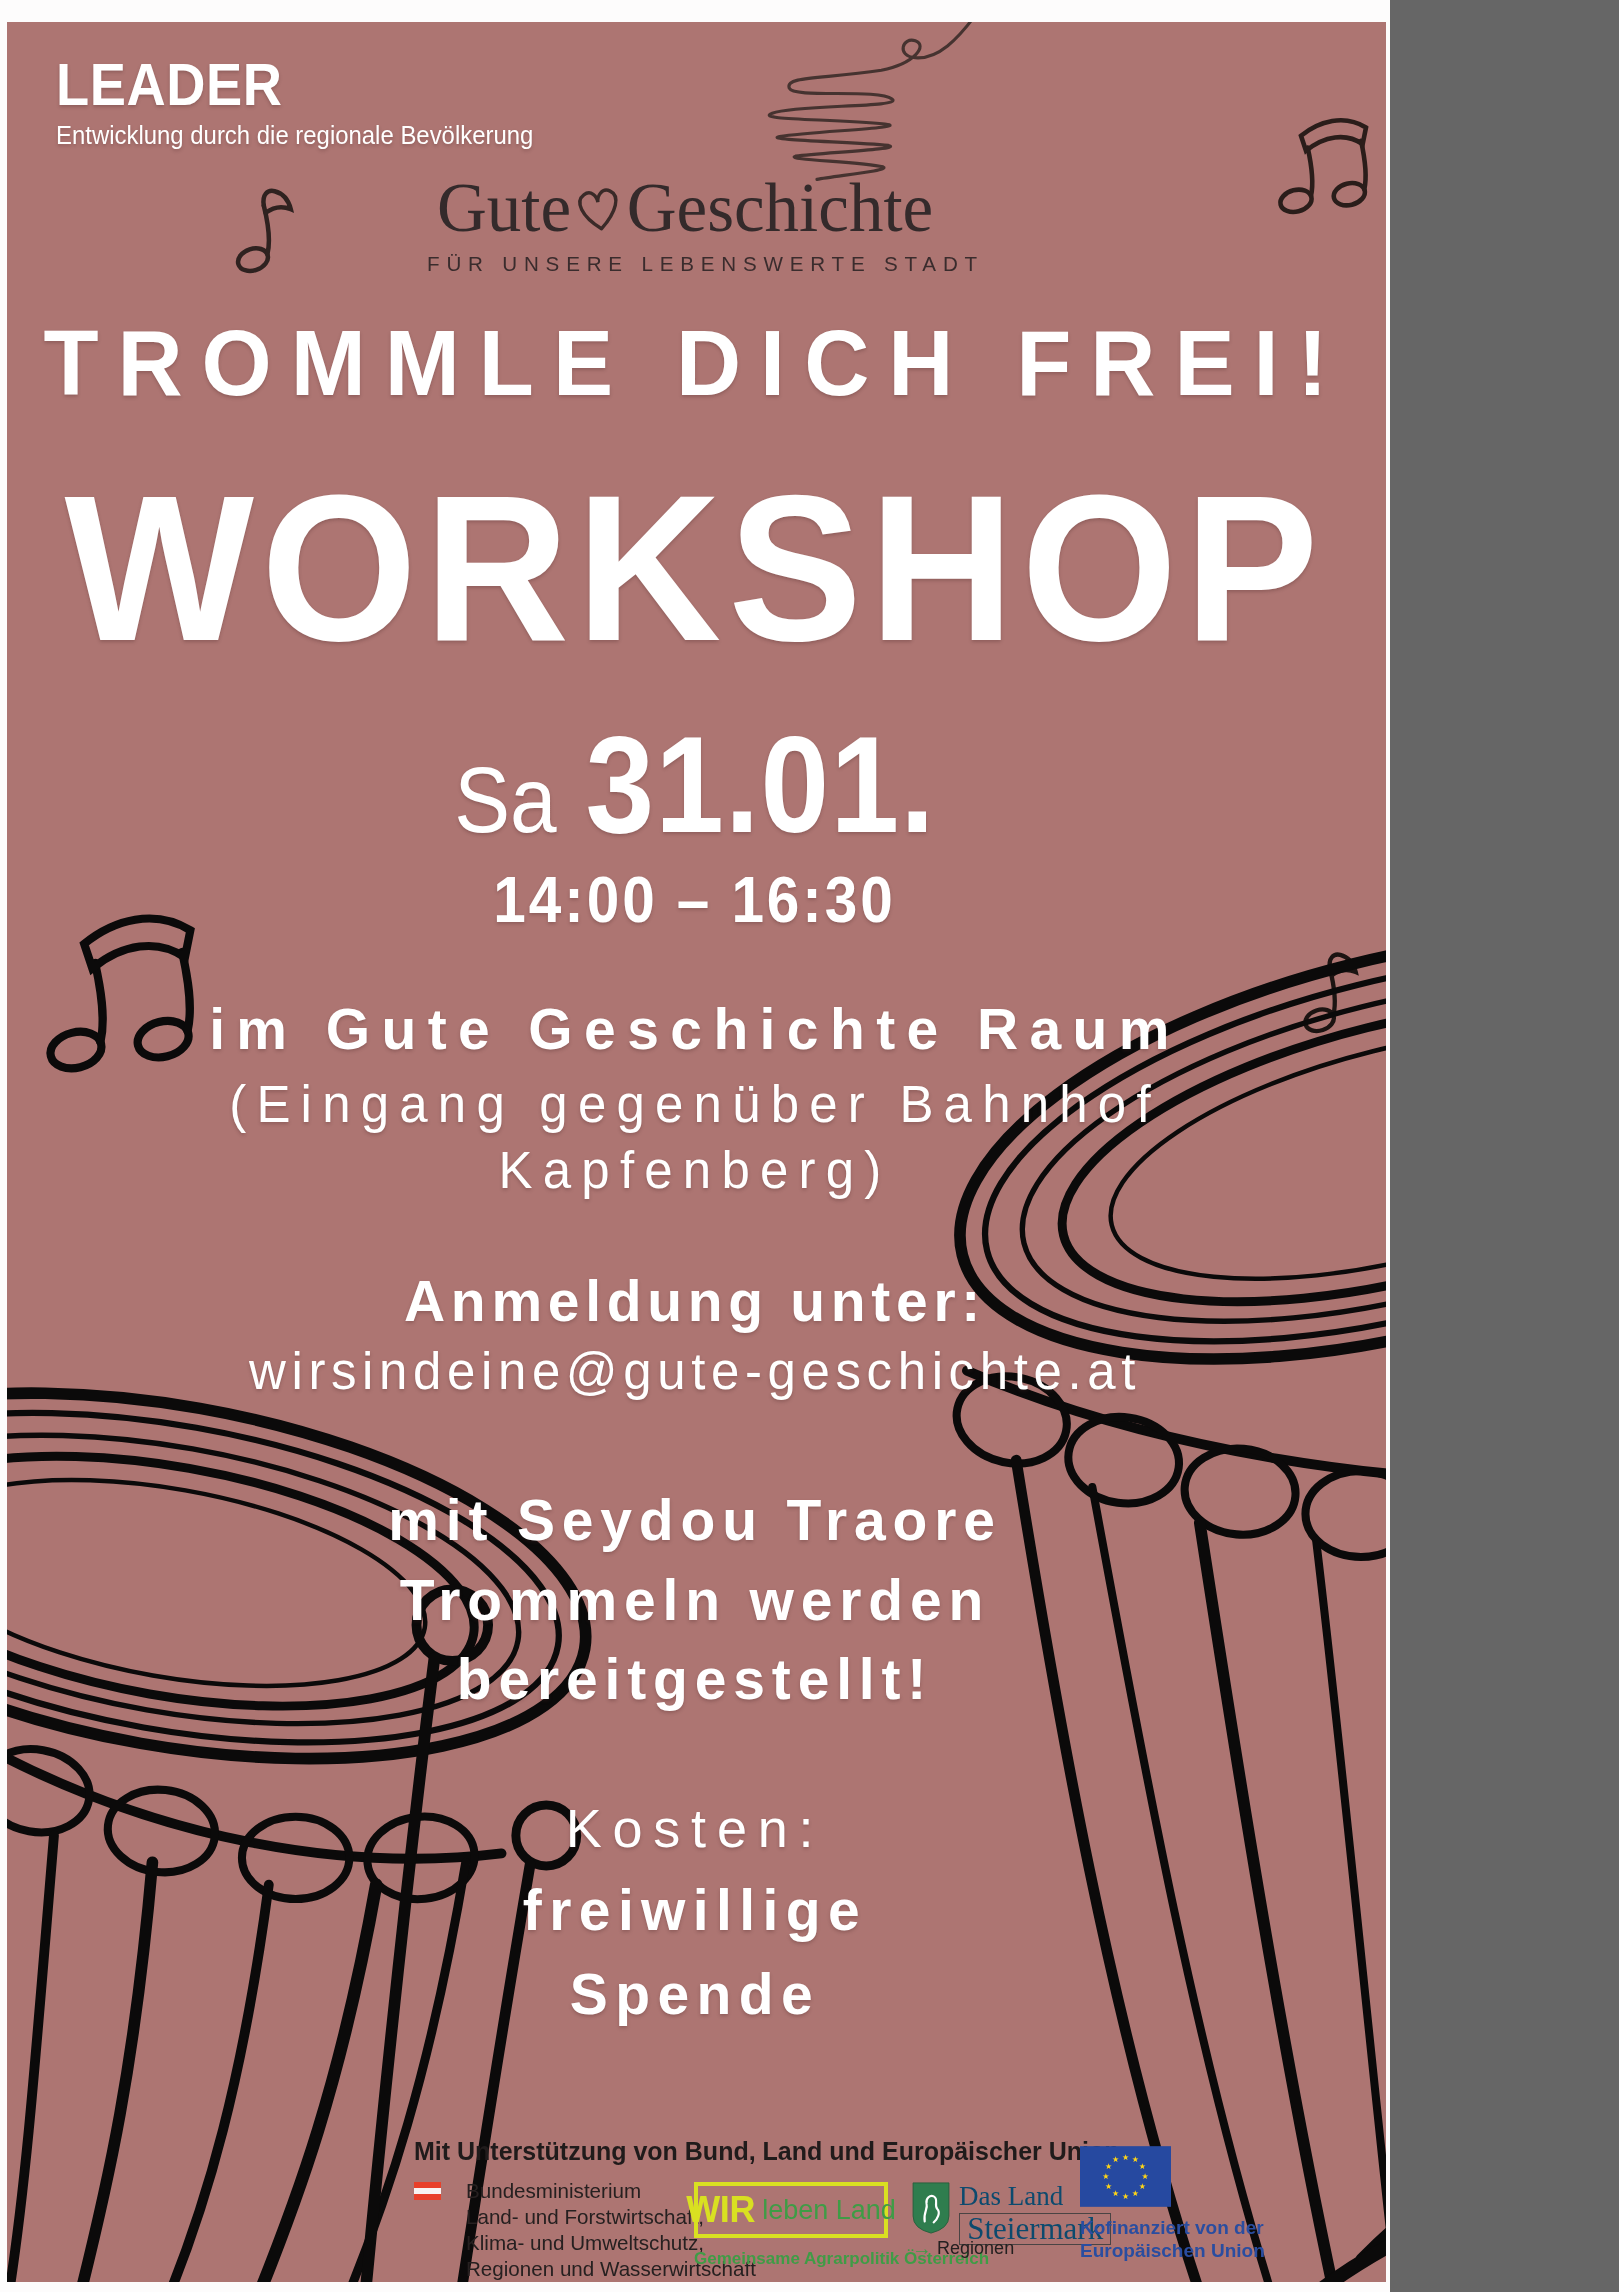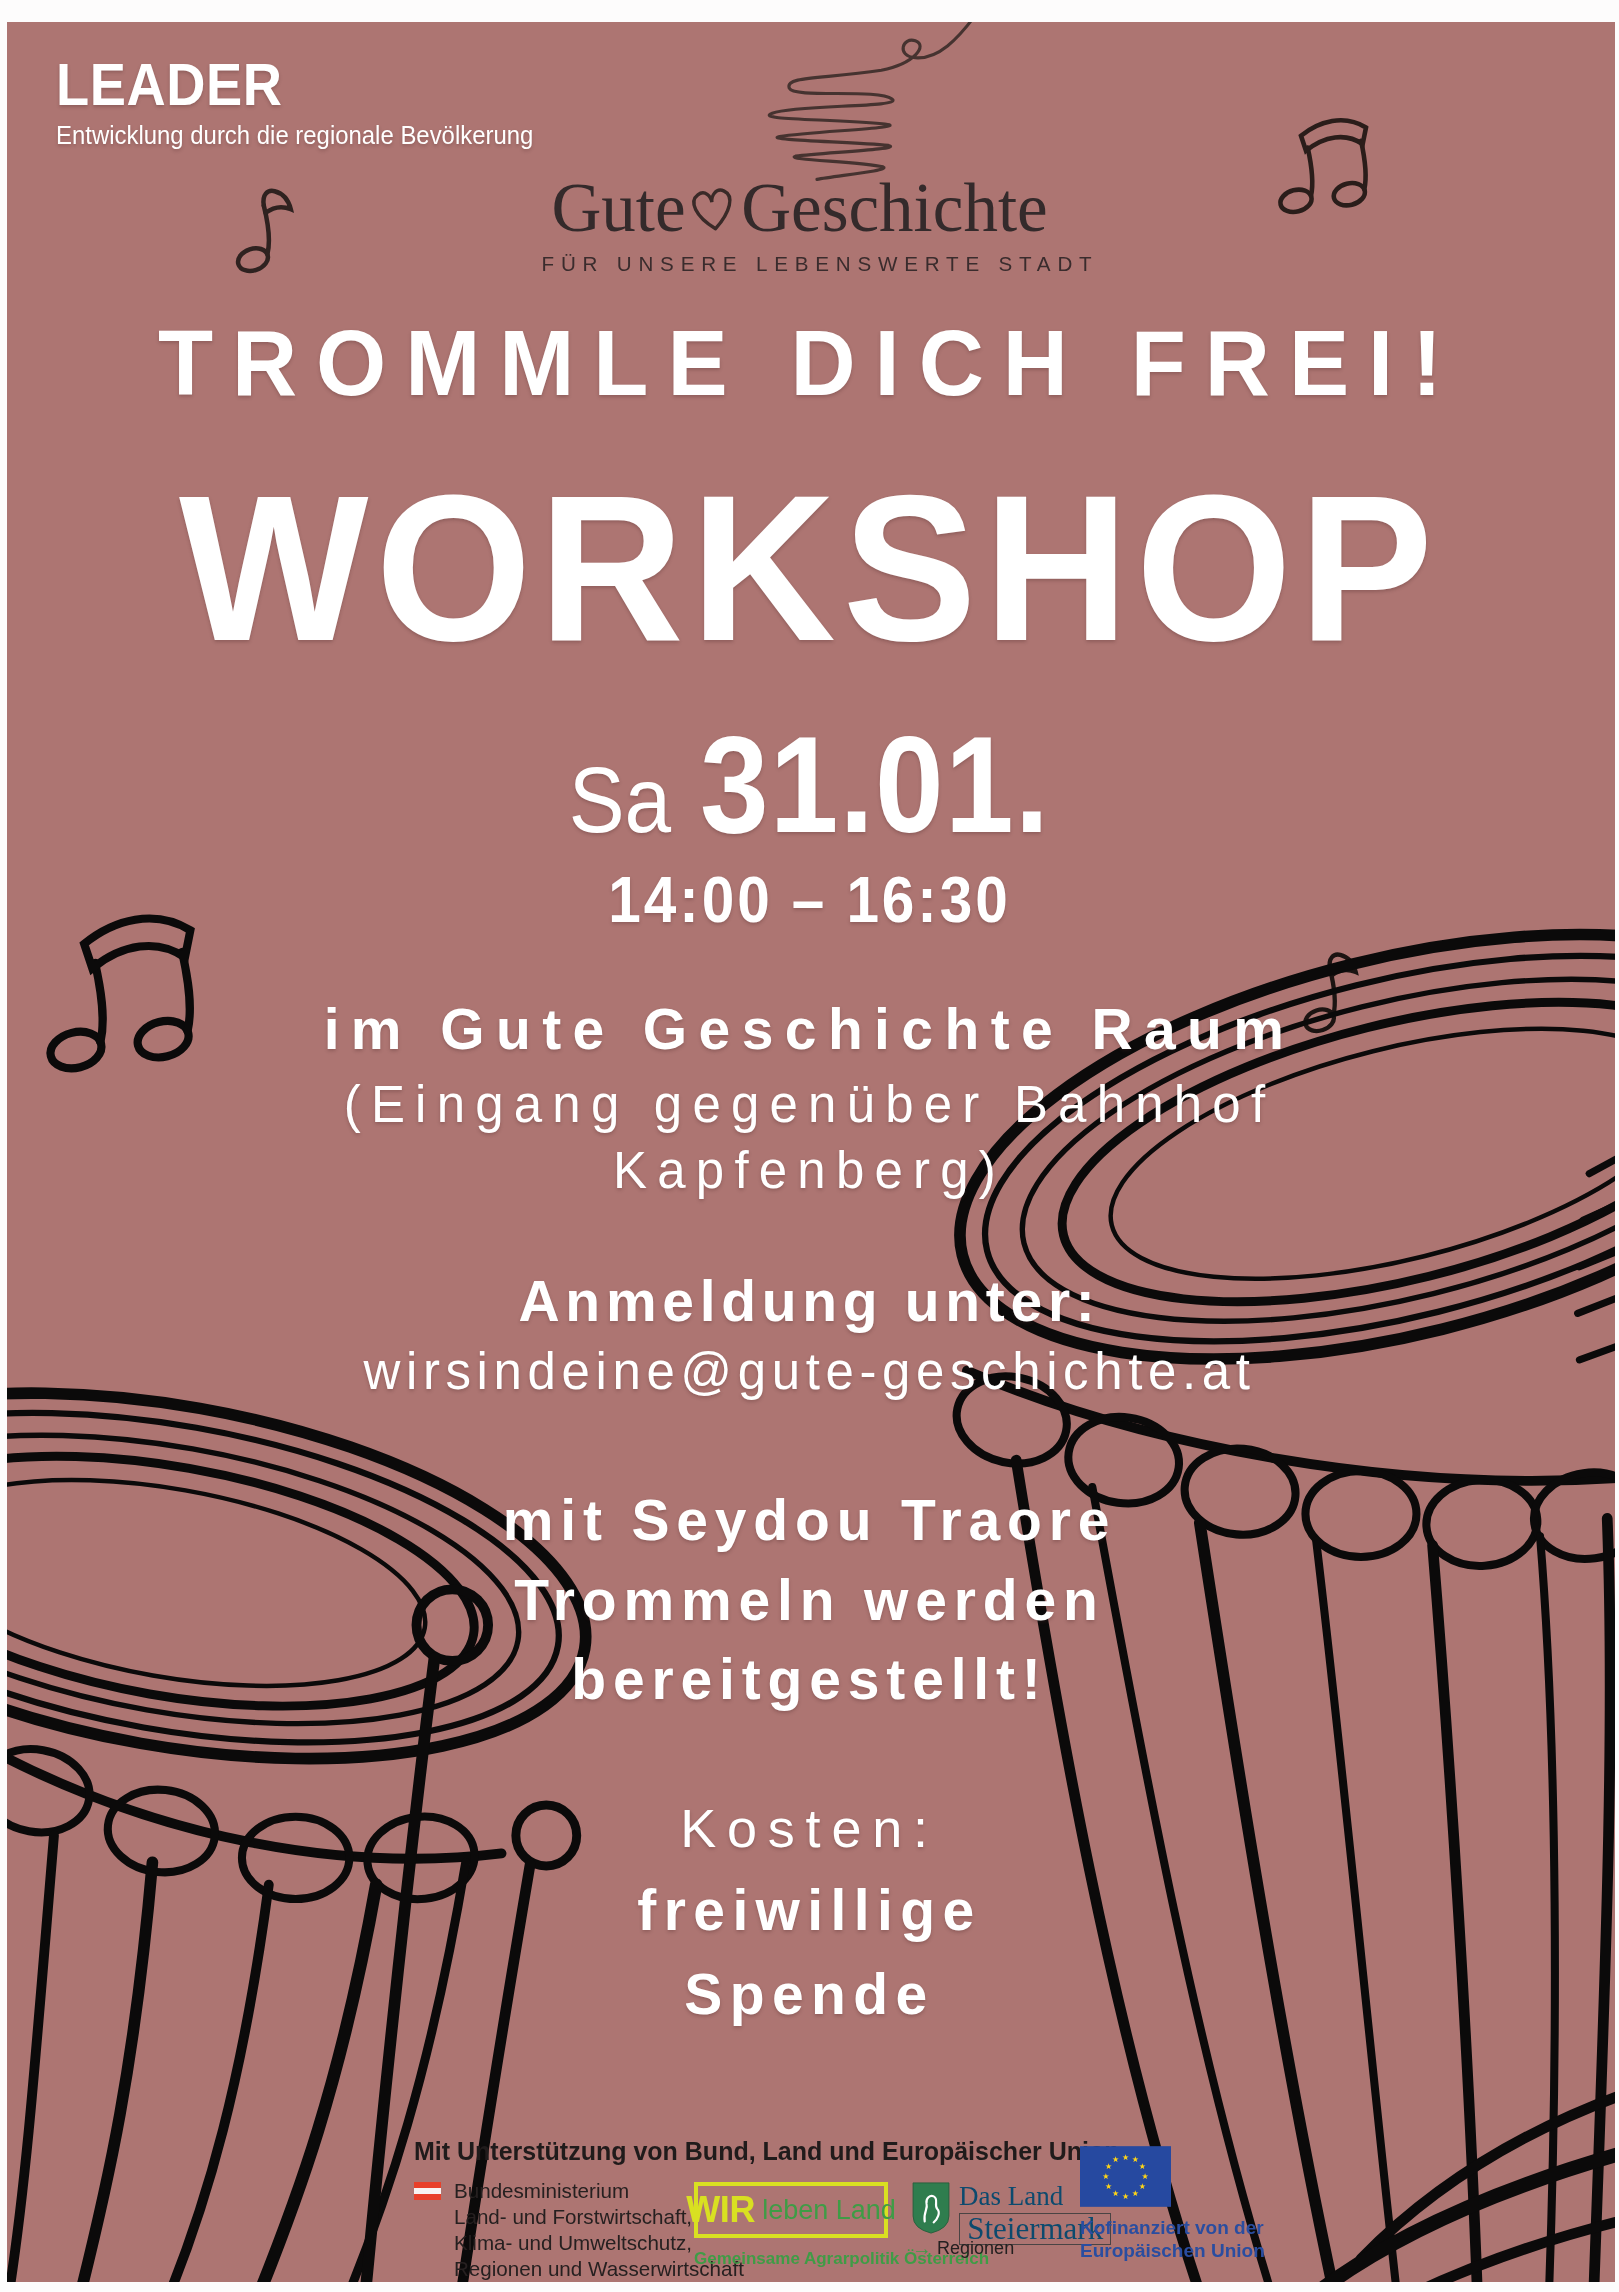--- a/index.html
+++ b/index.html
@@ -1,17 +1,17 @@
 <!DOCTYPE html>
 <html style="font-size:14.3px"><head>
 <meta charset="utf-8">
 <style>
   html,body{margin:0;padding:0;background:#666;}
   .poster{
-    position:relative;width:1619px;height:2293px;background:#fdfcfc;
+    position:relative;width:1390px;height:2293px;background:#fdfcfc;
     overflow:hidden;font-family:"Liberation Sans",sans-serif;
   }
   .canvas{position:absolute;inset:0;background:#ad7572;}
   .layer-text{position:absolute;inset:0;z-index:3;}
   .layer-art{position:absolute;inset:0;z-index:1;}
   .border-strip{position:absolute;background:#fdfcfc;z-index:9;}
   .bs-top{left:0;top:0;width:100%;height:21.5px;}
   .bs-bottom{left:0;bottom:0;width:100%;height:10.7px;}
   .bs-left{left:0;top:0;width:7.2px;height:100%;}
   .bs-right{right:0;top:0;width:4.5px;height:100%;}
@@ -50,21 +50,21 @@
   .host1{top:1487px;font-size:57px;font-weight:700;letter-spacing:.12em;}
   .host2{top:1567px;font-size:57px;font-weight:700;letter-spacing:.12em;}
   .host3{top:1646px;font-size:57px;font-weight:700;letter-spacing:.12em;}
   .costlbl{top:1797px;font-size:54px;font-weight:400;letter-spacing:.2em;}
   .cost1{top:1877px;font-size:57px;font-weight:700;letter-spacing:.13em;}
   .cost2{top:1961px;font-size:57px;font-weight:700;letter-spacing:.13em;}
 
   
   .footer{position:absolute;left:0;top:0;width:100%;height:100%;z-index:4;color:#201b1b;}
   .f-headline{position:absolute;left:414px;top:2137px;font-size:25px;font-weight:700;}
-  .f-bmk{position:absolute;left:414px;top:2178px;display:flex;gap:13px;}
+  .f-bmk{position:absolute;left:414px;top:2178px;display:flex;gap:25px;}
   .f-bmk .lines{font-size:20.6px;line-height:26px;font-weight:500;color:#262020;}
   .a-flag{width:27px;height:19px;margin-top:3.6px;flex:0 0 auto;}
   .a-flag div{height:6.3px;}
   .a-red{background:#e8402a;}
   .a-white{background:#f7f3f2;}
   .f-wir{position:absolute;left:694px;top:2182px;width:242px;}
   .wir-box{width:186px;height:48px;border:4.5px solid #d9e021;display:flex;align-items:center;
     justify-content:center;gap:7.2px;white-space:nowrap;}
   .wir-word{font-size:36px;font-weight:700;color:#d9e021;letter-spacing:-.01em;}
   .wir-rest{font-size:27px;font-weight:500;color:#3f9c46;}

